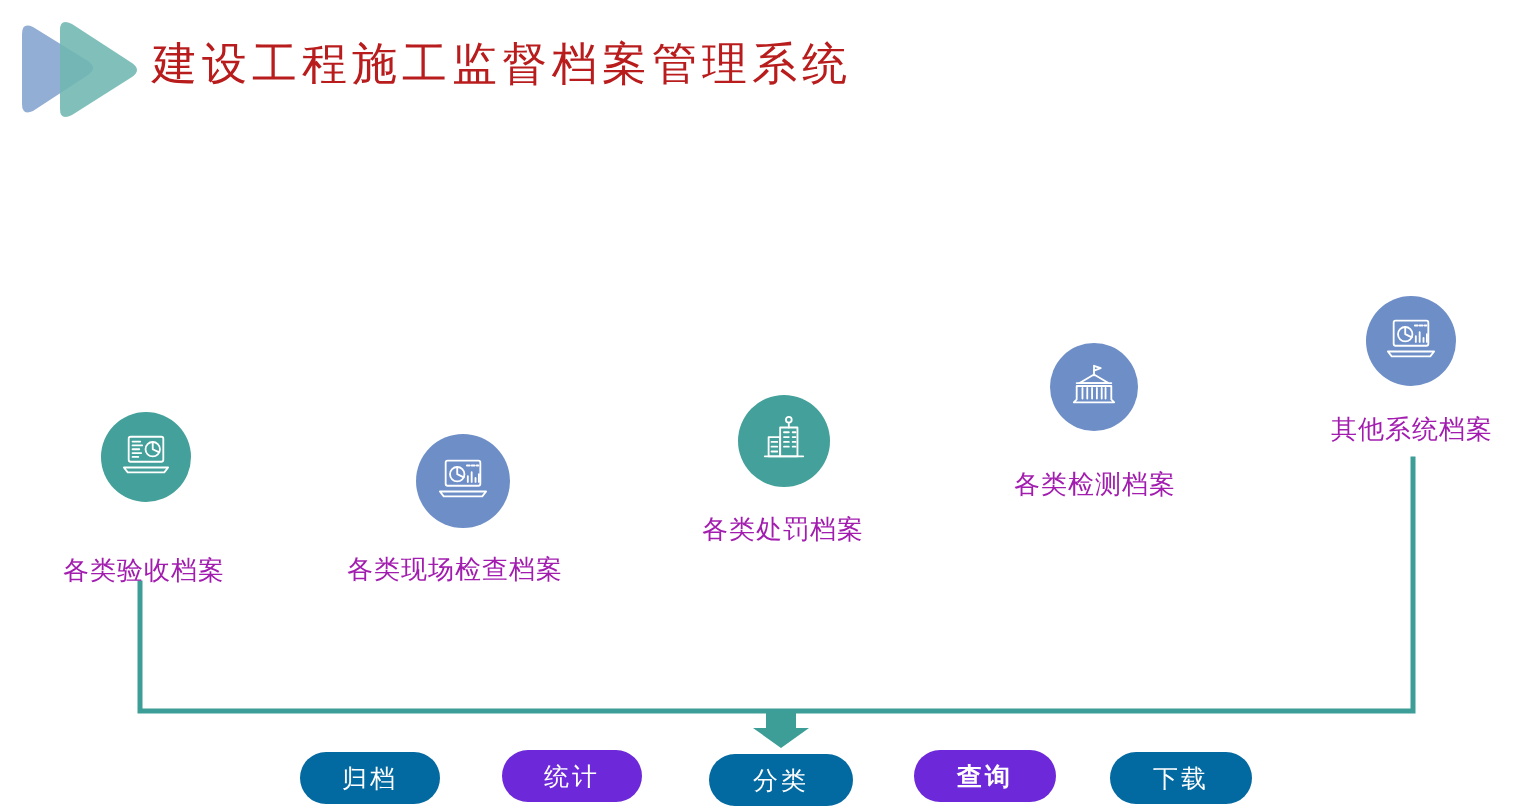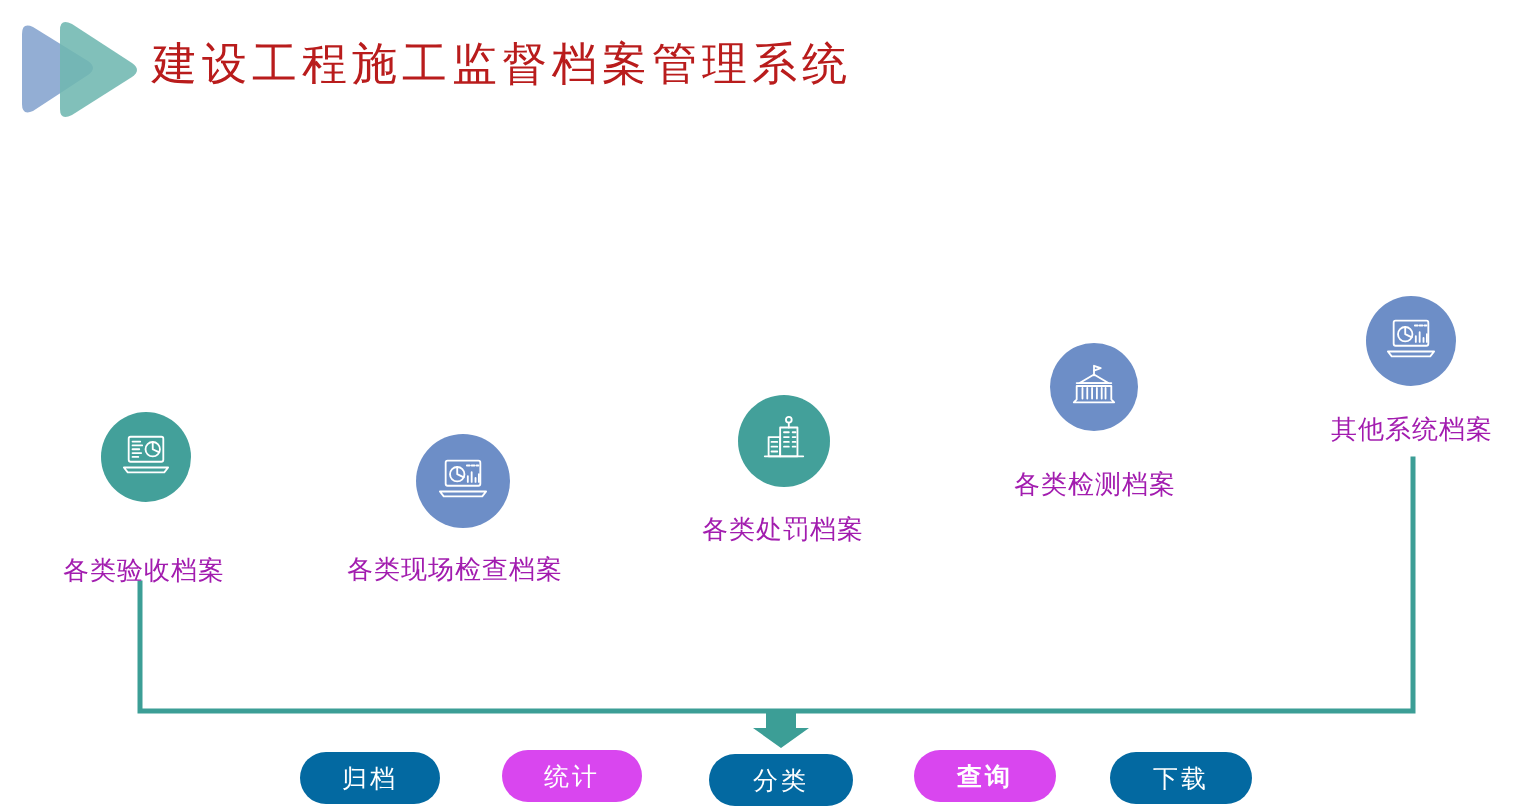--- a/index.html
+++ b/index.html
@@ -93,21 +93,21 @@
     font-size: 25px;
     letter-spacing: 3px;
     font-family: "Liberation Sans", "DejaVu Sans", sans-serif;
     display: flex;
     align-items: center;
     justify-content: center;
     cursor: pointer;
     padding: 0;
   }
   .action-btn.teal { background: #0369a1; }
-  .action-btn.blue { background: #d946ef; }
+  .action-btn.blue { background: #6d28d9; }
 </style>
 </head>
 <body>
 
 <div id="stage">
 
   <div id="header">
     <div id="logo">
       <svg width="128" height="108" viewBox="0 0 128 108" xmlns="http://www.w3.org/2000/svg">
         <path d="M8 18 Q8 6 19 11 L74 45 Q84 52 74 59 L19 95 Q8 100 8 88 Z" fill="#93aed4"></path>

